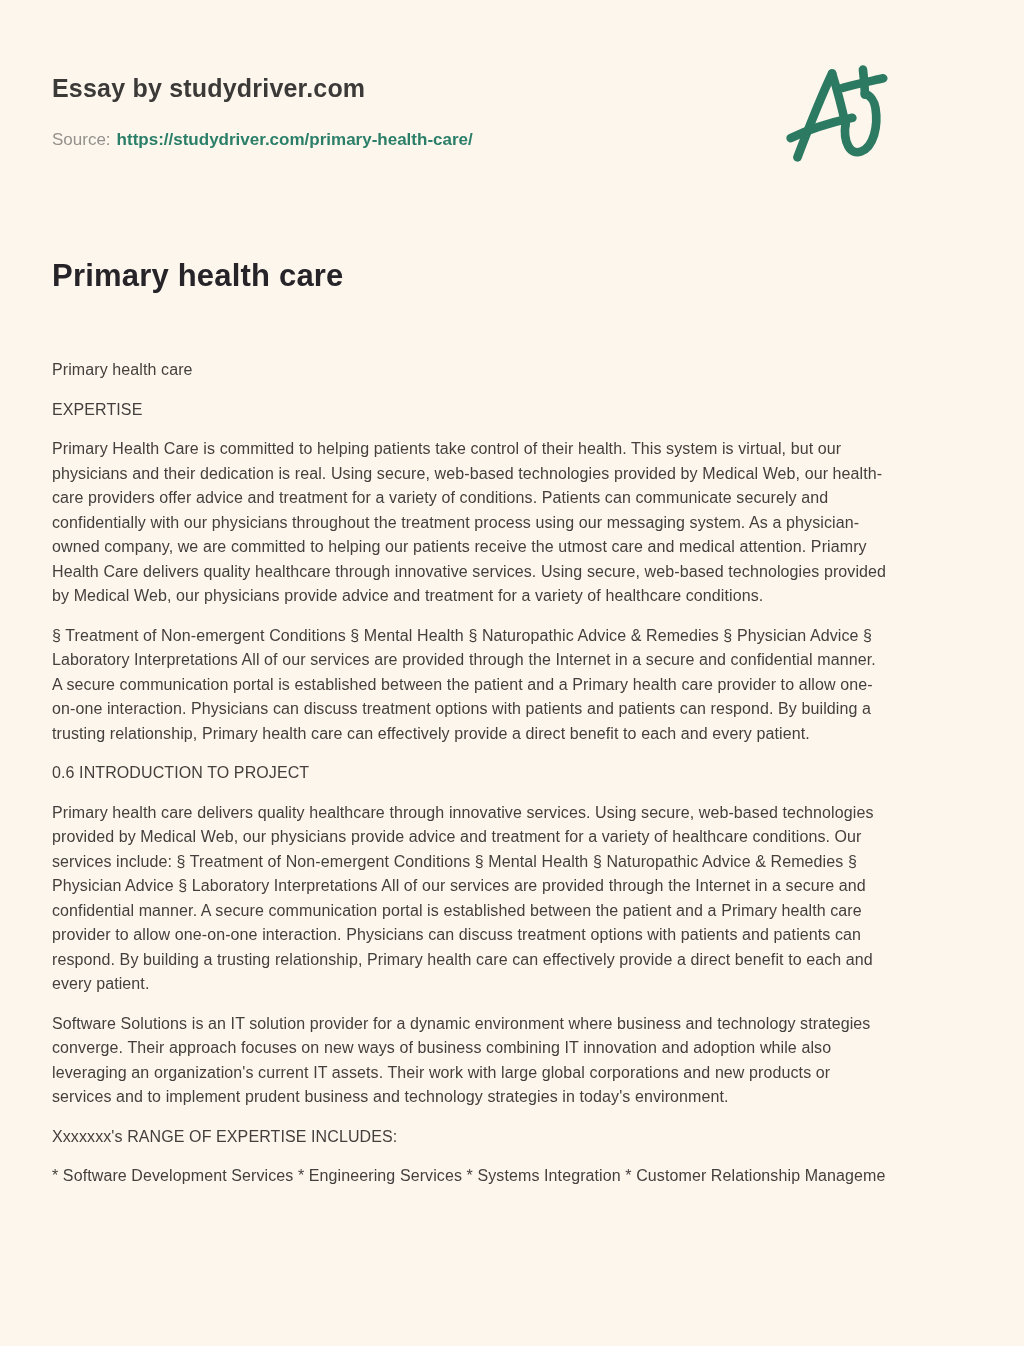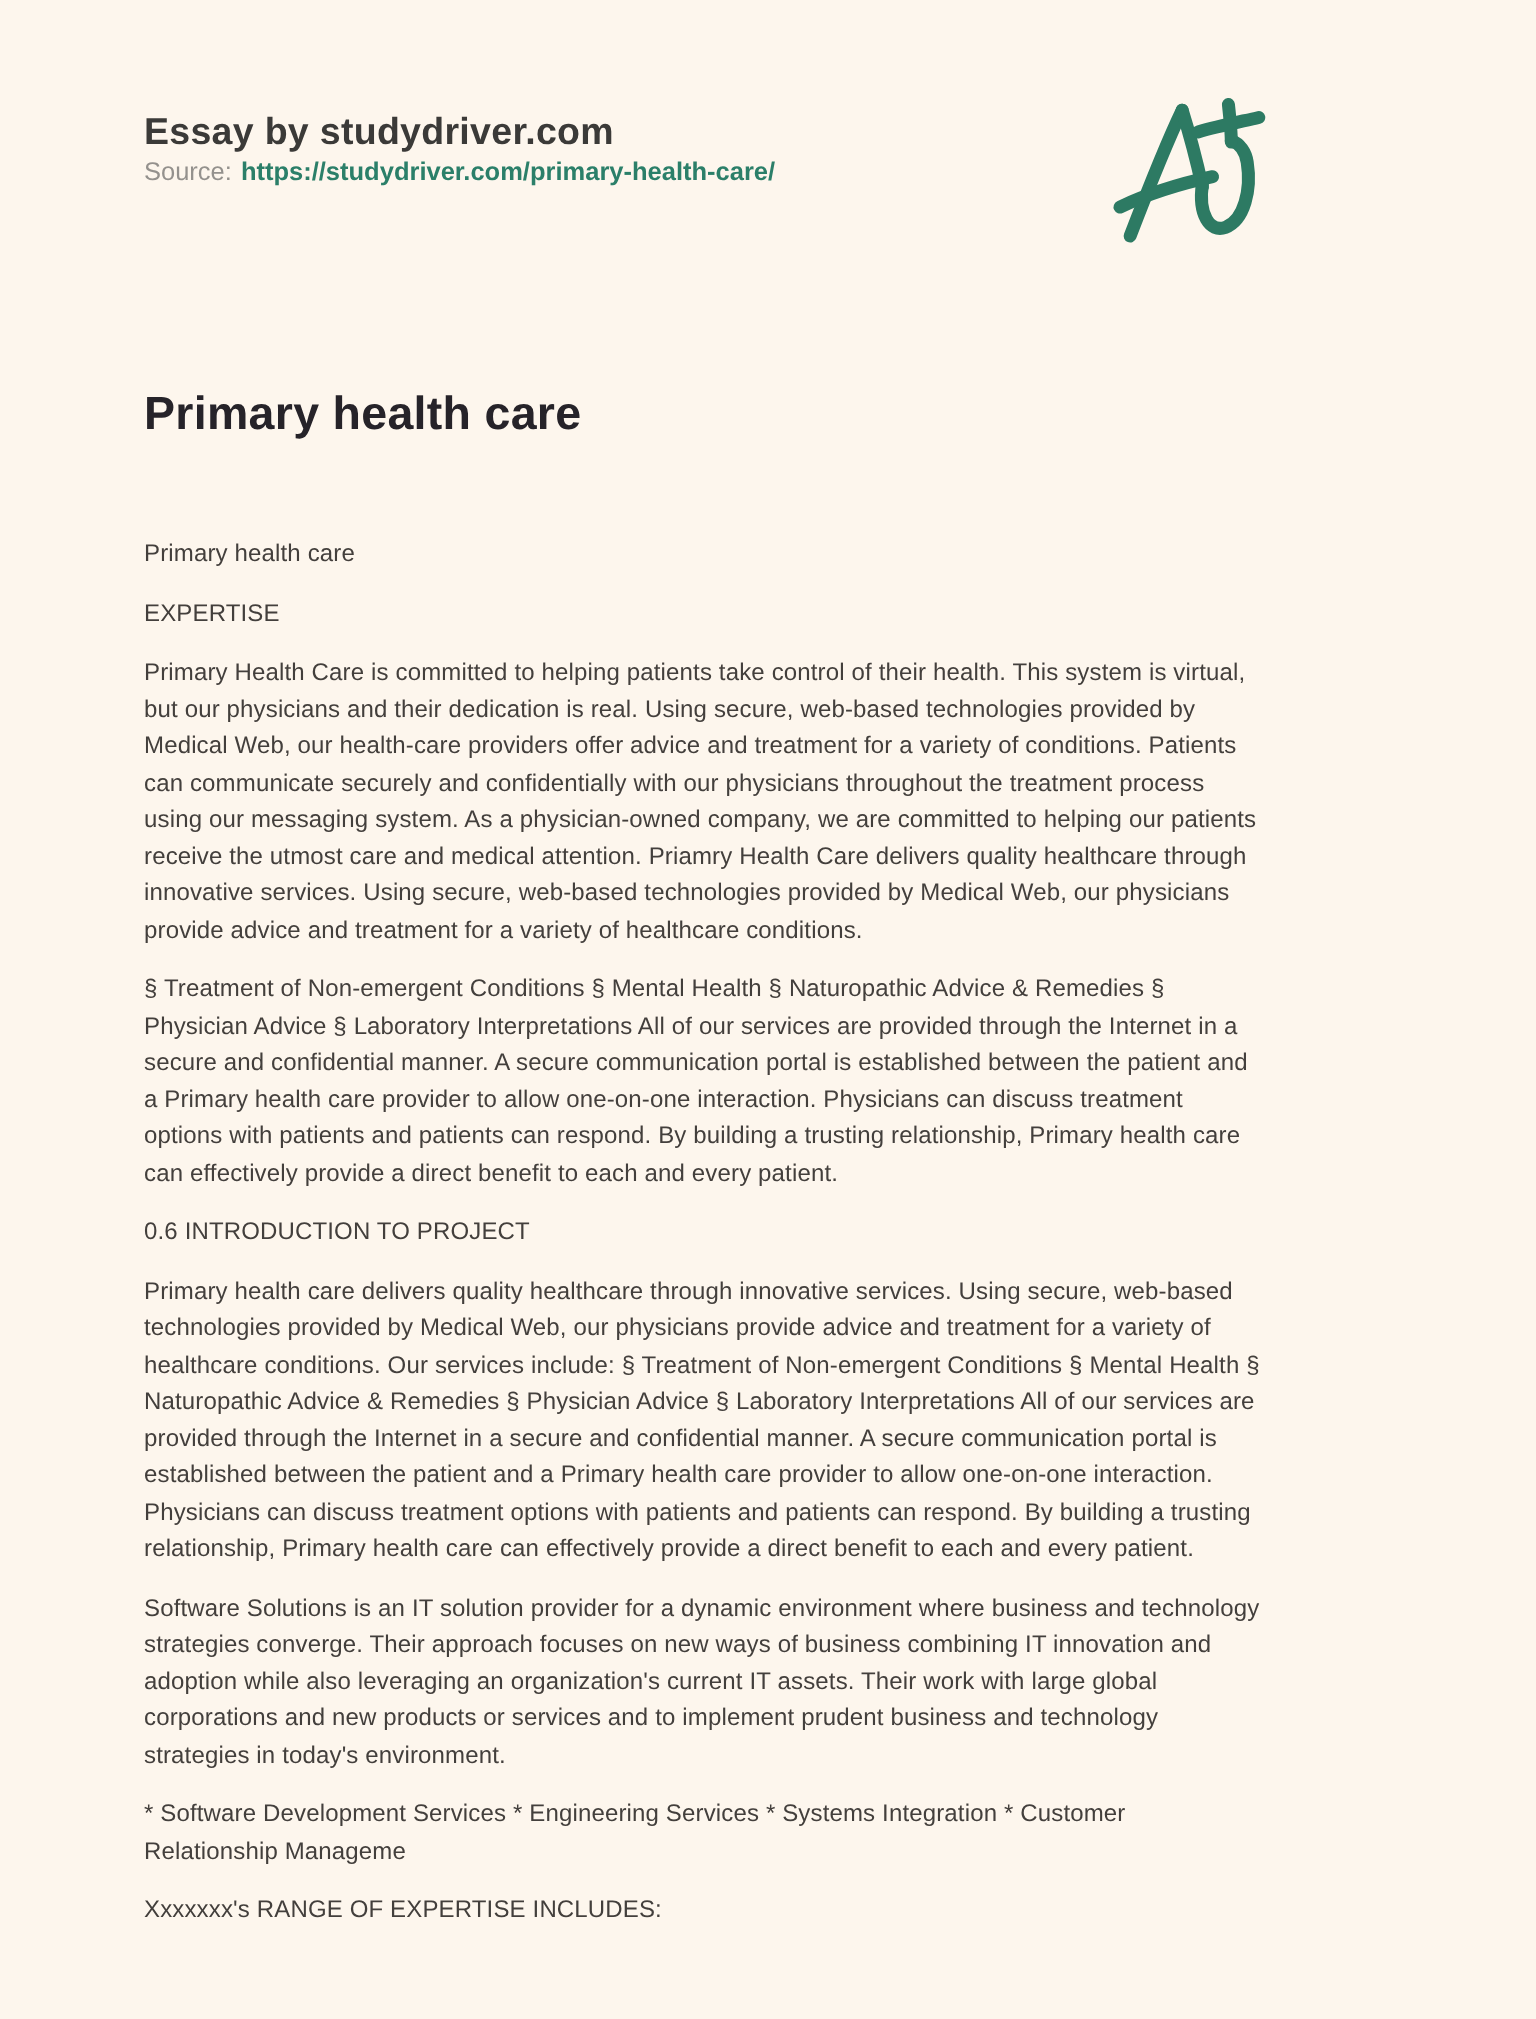--- a/index.html
+++ b/index.html
@@ -11,38 +11,38 @@
   }
   body {
     background: #fdf6ed;
     font-family: "Liberation Sans", sans-serif;
     color: #433f3c;
   }
   .page {
     width: 940px;
     height: 1346px;
     box-sizing: border-box;
-    padding: 0 96px;
+    padding: 0 52px;
   }
   .doc-header {
     display: flex;
     justify-content: space-between;
     align-items: flex-start;
     padding-top: 58px;
   }
   .site-heading {
     margin: 14px 0 0 0;
     font-size: 25px;
     line-height: 32px;
     font-weight: 700;
     color: #3b3a38;
     letter-spacing: 0.2px;
   }
   .source-line {
-    margin-top: 0;
+    margin-top: 25px;
     font-size: 17px;
     line-height: 22px;
   }
   .source-label {
     color: #94918d;
     margin-right: 6px;
   }
   .source-link {
     color: #2b7f69;
     font-weight: 700;
@@ -113,17 +113,17 @@
   <h2 class="doc-title">Primary health care</h2>
 
   <div class="content">
       <p>Primary health care</p>
       <p>EXPERTISE</p>
       <p>Primary Health Care is committed to helping patients take control of their health. This system is virtual, but our physicians and their dedication is real. Using secure, web-based technologies provided by Medical Web, our health-care providers offer advice and treatment for a variety of conditions. Patients can communicate securely and confidentially with our physicians throughout the treatment process using our messaging system. As a physician-owned company, we are committed to helping our patients receive the utmost care and medical attention. Priamry Health Care delivers quality healthcare through innovative services. Using secure, web-based technologies provided by Medical Web, our physicians provide advice and treatment for a variety of healthcare conditions.</p>
       <p>§ Treatment of Non-emergent Conditions § Mental Health § Naturopathic Advice &amp; Remedies § Physician Advice § Laboratory Interpretations All of our services are provided through the Internet in a secure and confidential manner. A secure communication portal is established between the patient and a Primary health care provider to allow one-on-one interaction. Physicians can discuss treatment options with patients and patients can respond. By building a trusting relationship, Primary health care can effectively provide a direct benefit to each and every patient.</p>
       <p>0.6 INTRODUCTION TO PROJECT</p>
       <p>Primary health care delivers quality healthcare through innovative services. Using secure, web-based technologies provided by Medical Web, our physicians provide advice and treatment for a variety of healthcare conditions. Our services include: § Treatment of Non-emergent Conditions § Mental Health § Naturopathic Advice &amp; Remedies § Physician Advice § Laboratory Interpretations All of our services are provided through the Internet in a secure and confidential manner. A secure communication portal is established between the patient and a Primary health care provider to allow one-on-one interaction. Physicians can discuss treatment options with patients and patients can respond. By building a trusting relationship, Primary health care can effectively provide a direct benefit to each and every patient.</p>
       <p>Software Solutions is an IT solution provider for a dynamic environment where business and technology strategies converge. Their approach focuses on new ways of business combining IT innovation and adoption while also leveraging an organization's current IT assets. Their work with large global corporations and new products or services and to implement prudent business and technology strategies in today's environment.</p>
+      <p>Xxxxxxx's RANGE OF EXPERTISE INCLUDES:</p>
       <p>* Software Development Services * Engineering Services * Systems Integration * Customer Relationship Manageme</p>
-      <p>Xxxxxxx's RANGE OF EXPERTISE INCLUDES:</p>
     </div>
 
 </div>
 
 </body></html>

